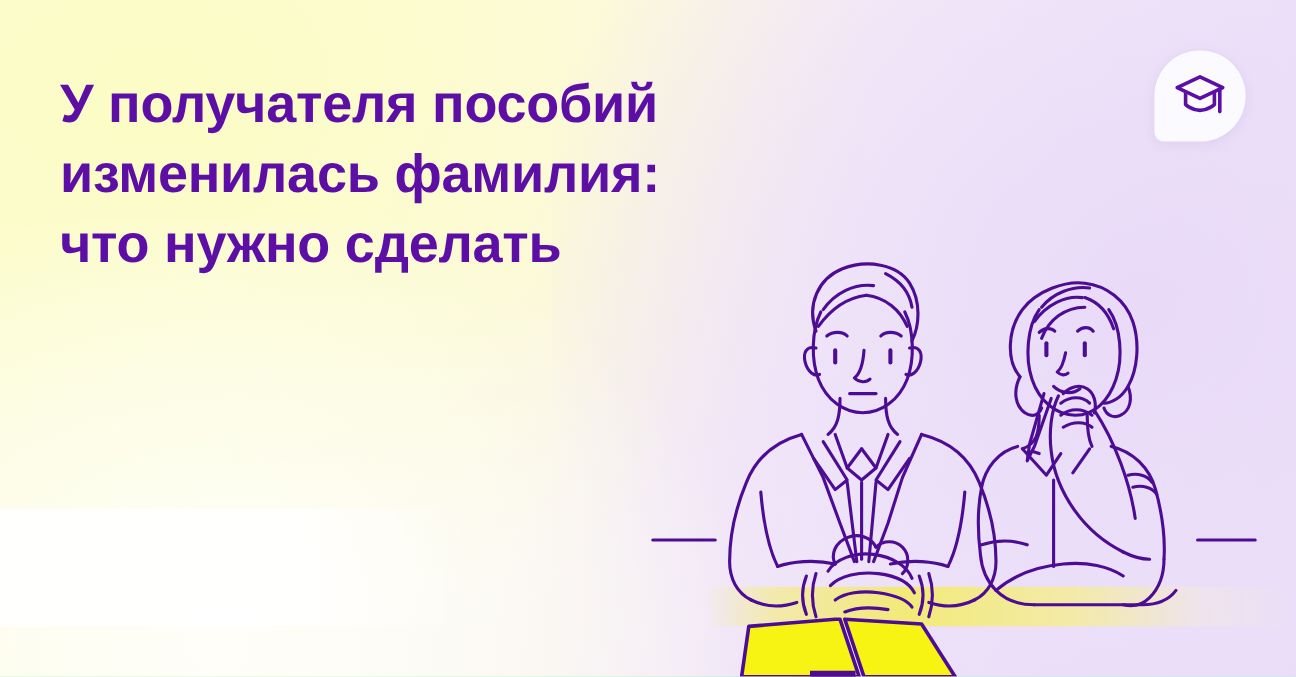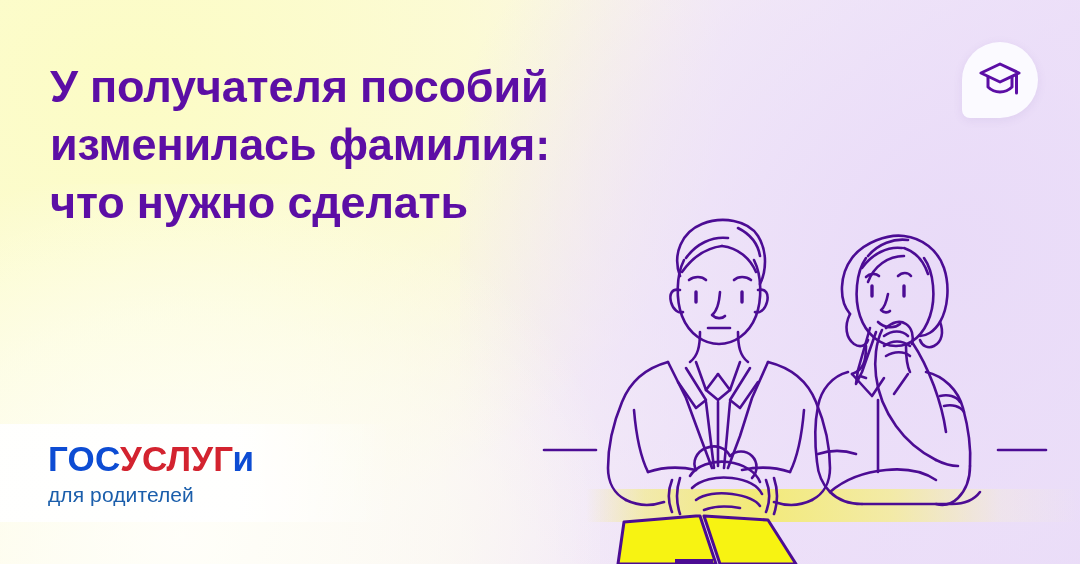--- a/index.html
+++ b/index.html
@@ -336,18 +336,14 @@
         <path d="M204 366 L268 370 L296 414 L220 414 Z" fill="#f7f312" stroke="#4c0c94" stroke-width="3" stroke-linejoin="round"></path>
         <path d="M176 410 L212 410 L212 414 L176 414 Z" fill="#4c0c94" stroke="#4c0c94" stroke-width="2"></path>
       </g>
 
       <g stroke="#4c0c94" stroke-width="2.6" stroke-linecap="round" fill="none">
         <path d="M110 412 L300 412" opacity="0"></path>
       </g>
     </svg>
   </div>
 
-  <div class="logo">
-    <div class="logo-word"><span class="logo-gos">ГОС</span><span class="logo-uslug">УСЛУГ</span><span class="logo-i">и</span></div>
-    <div class="logo-sub">для родителей</div>
-  </div>
 
 </div>
 
 </body></html>

